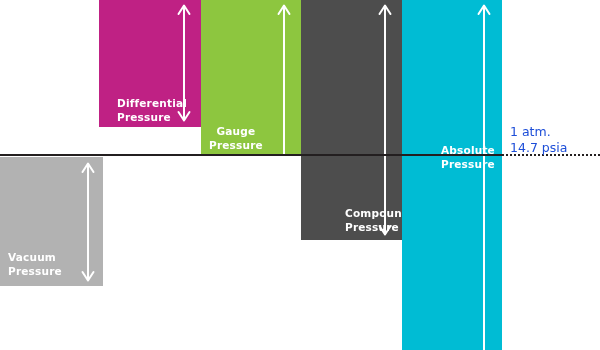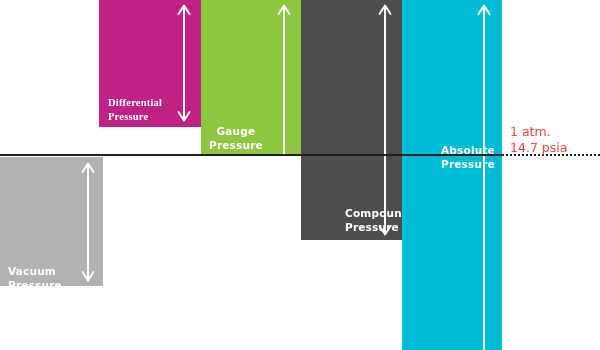--- a/index.html
+++ b/index.html
@@ -55,30 +55,30 @@
 <body>
 
 <div id="canvas">
 
   <div class="bar" style="left: 0px; top: 157px; width: 103px; height: 129px; background: rgb(178, 178, 178);"></div>
   <svg class="arrow-svg" width="16" height="118" viewBox="0 0 16 118" style="left: 80px; top: 163px;">
       <line x1="8" y1="0" x2="8" y2="118" stroke="#ffffff" stroke-width="2"></line>
       <polyline points="2.5,9 8,0.5 13.5,9" fill="none" stroke="#ffffff" stroke-width="2" stroke-linecap="round" stroke-linejoin="round"></polyline>
       <polyline points="2.5,109 8,117.5 13.5,109" fill="none" stroke="#ffffff" stroke-width="2" stroke-linecap="round" stroke-linejoin="round"></polyline>
     </svg>
-  <div class="bar-label" style="left: 8px; top: 264px; color: rgb(255, 255, 255);">Vacuum
+  <div class="bar-label" style="left: 8px; top: 250px; color: rgb(255, 255, 255);">Vacuum
 Pressure</div>
 
   <div class="bar" style="left: 99px; top: 0px; width: 102px; height: 127px; background: rgb(191, 33, 132);"></div>
   <svg class="arrow-svg" width="16" height="116" viewBox="0 0 16 116" style="left: 176px; top: 5px;">
       <line x1="8" y1="0" x2="8" y2="116" stroke="#ffffff" stroke-width="2"></line>
       <polyline points="2.5,9 8,0.5 13.5,9" fill="none" stroke="#ffffff" stroke-width="2" stroke-linecap="round" stroke-linejoin="round"></polyline>
       <polyline points="2.5,107 8,115.5 13.5,107" fill="none" stroke="#ffffff" stroke-width="2" stroke-linecap="round" stroke-linejoin="round"></polyline>
     </svg>
-  <div class="bar-label" style="left: 108px; top: 96px; color: rgb(255, 255, 255); font-family: Liberation Serif, serif;">Differential
+  <div class="bar-label" style="left: 117px; top: 96px; color: rgb(255, 255, 255);">Differential
 Pressure</div>
 
   <div class="bar" style="left: 201px; top: 0px; width: 100px; height: 155px; background: rgb(141, 198, 63);"></div>
   <svg class="arrow-svg" width="16" height="149" viewBox="0 0 16 149" style="left: 276px; top: 5px;">
       <line x1="8" y1="0" x2="8" y2="149" stroke="#ffffff" stroke-width="2"></line>
       <polyline points="2.5,9 8,0.5 13.5,9" fill="none" stroke="#ffffff" stroke-width="2" stroke-linecap="round" stroke-linejoin="round"></polyline>
     </svg>
   <div class="bar-label" style="left: 209px; top: 124px; color: rgb(255, 255, 255); text-align: center;">Gauge
 Pressure</div>
 
@@ -94,16 +94,16 @@
   <div class="bar" style="left: 402px; top: 0px; width: 100px; height: 350px; background: rgb(0, 188, 212);"></div>
   <svg class="arrow-svg" width="16" height="345" viewBox="0 0 16 345" style="left: 476px; top: 5px;">
       <line x1="8" y1="0" x2="8" y2="345" stroke="#ffffff" stroke-width="2"></line>
       <polyline points="2.5,9 8,0.5 13.5,9" fill="none" stroke="#ffffff" stroke-width="2" stroke-linecap="round" stroke-linejoin="round"></polyline>
     </svg>
   <div class="bar-label" style="left: 441px; top: 143px; color: rgb(255, 255, 255);">Absolute
 Pressure</div>
 
   <div class="atm-line-solid" style="left: 0px; width: 502px; top: 154px; height: 2px; background: rgb(35, 31, 32);"></div>
   <div class="atm-line-dotted" style="left: 502px; width: 98px; top: 154px; border-top-color: rgb(35, 31, 32);"></div>
-  <div class="atm-note" style="left: 510px; top: 124px; color: #ef4444;">1 atm.
+  <div class="atm-note" style="left: 510px; top: 124px; color: #1d4ed8;">1 atm.
 14.7 psia</div>
 
 </div>
 
 </body></html>

